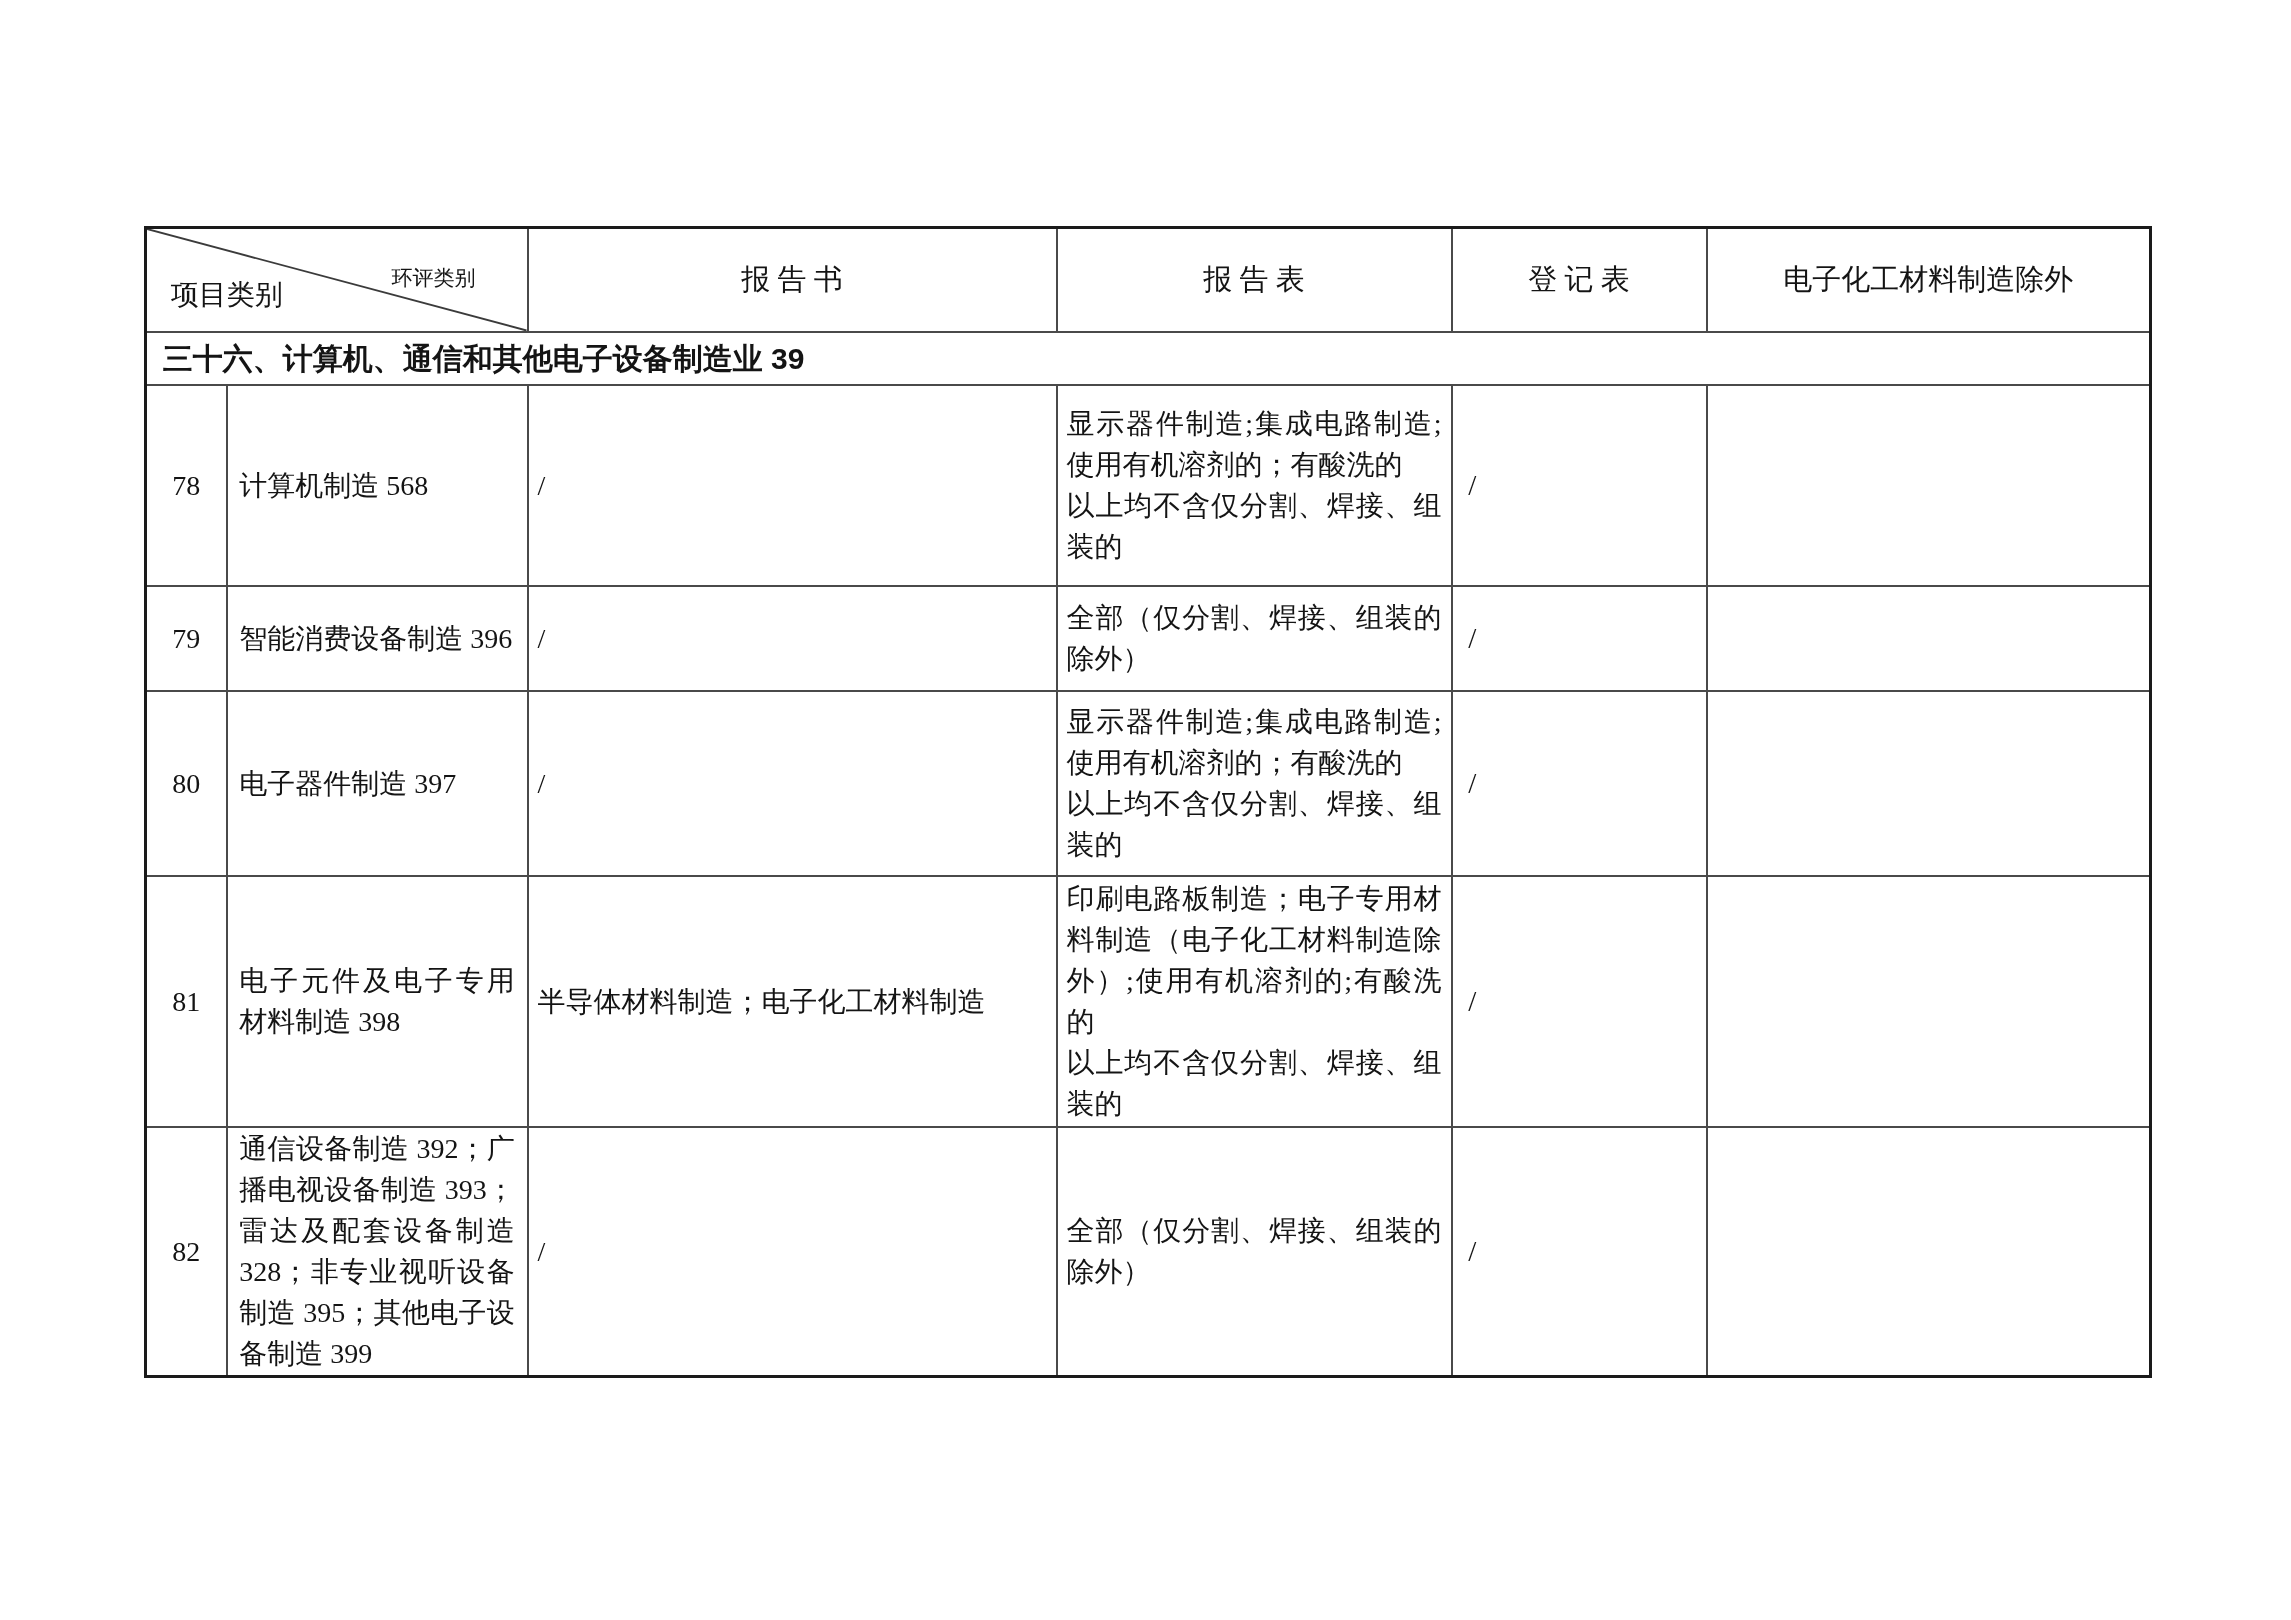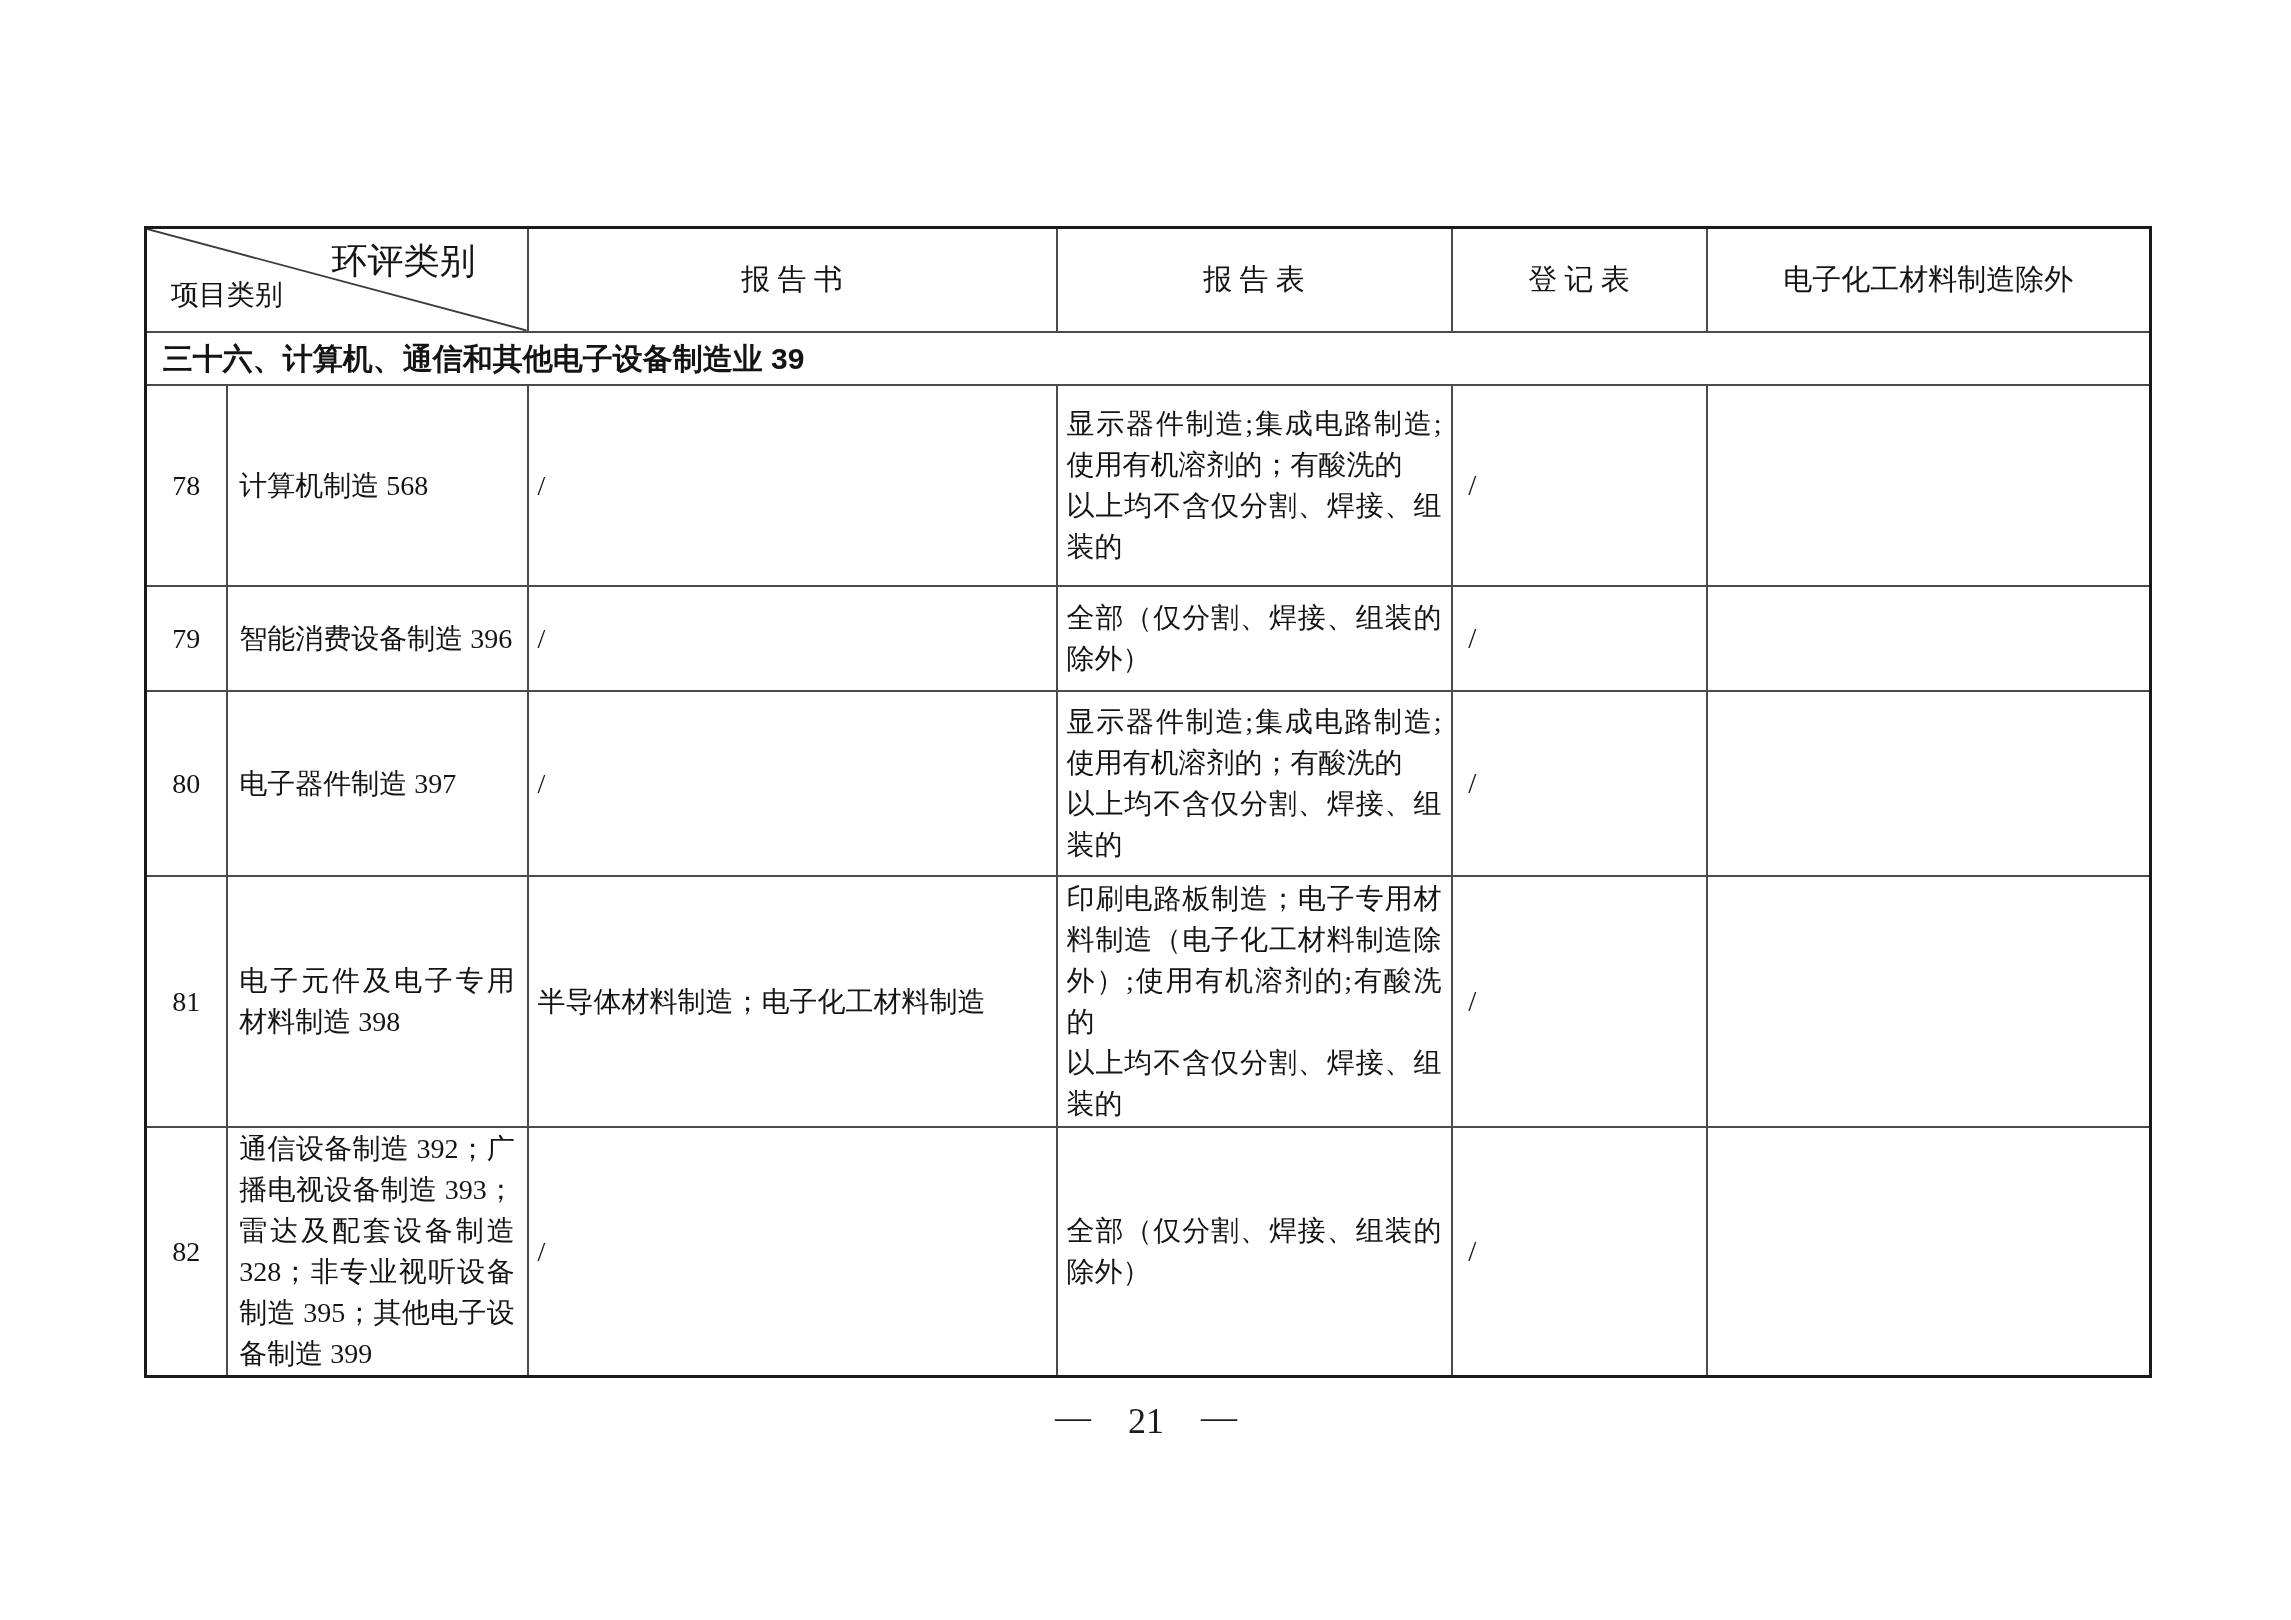--- a/index.html
+++ b/index.html
@@ -33,21 +33,21 @@
   tr.h-section{height:53px;}
   tr.h-r0{height:201px;}
   tr.h-r1{height:105px;}
   tr.h-r2{height:185px;}
   tr.h-r3{height:251px;}
   tr.h-r4{height:250px;}
 
   th.col-head{text-align:center;font-size:29px;}
   th.diagonal{position:relative;}
   .diag-svg{position:absolute;left:0;top:0;width:100%;height:100%;display:block;}
-  .diag-top{position:absolute;top:12px;right:51px;font-size:36px;}
+  .diag-top{position:absolute;top:29px;right:51px;font-size:21px;}
   .diag-bottom{position:absolute;bottom:15.7px;left:15.7px;font-size:28px;margin-left:8px;}
 
   td.section-cell{
     font-family:"Liberation Sans","DejaVu Sans",sans-serif;
     font-weight:700;
     font-size:30px;
     padding:0 15.7px;
     text-align:left;
   }
   td.num-cell{text-align:center;}
@@ -154,18 +154,15 @@
       <td class="num-cell">82</td>
       <td class="cat-cell">通信设备制造 392；广播电视设备制造 393；雷达及配套设备制造 328；非专业视听设备制造 395；其他电子设备制造 399</td>
       <td class="book-cell">/</td>
       <td class="form-cell">全部（仅分割、焊接、组装的除外）</td>
       <td class="reg-cell">/</td>
       <td class="mean-cell"></td>
     </tr>
   </tbody>
     </table>
 
-  <div class="footer">
-    <span class="dash">—</span><span>21</span><span class="dash">—</span>
-  </div>
 
 </div>
 
 
 </body></html>

